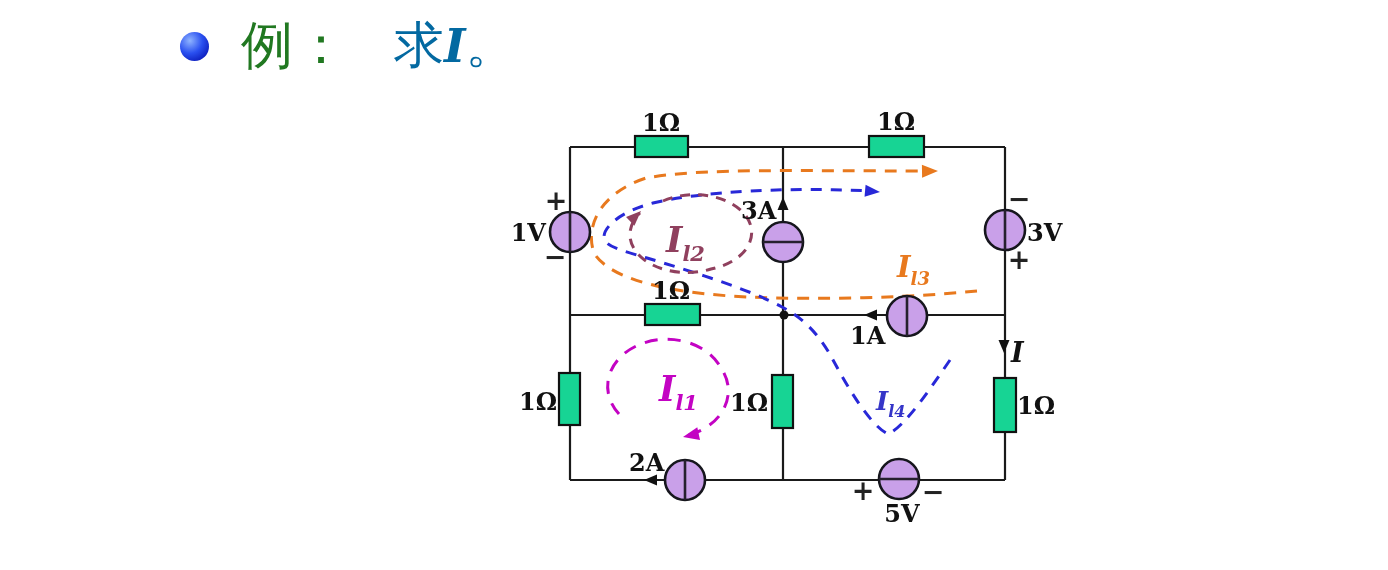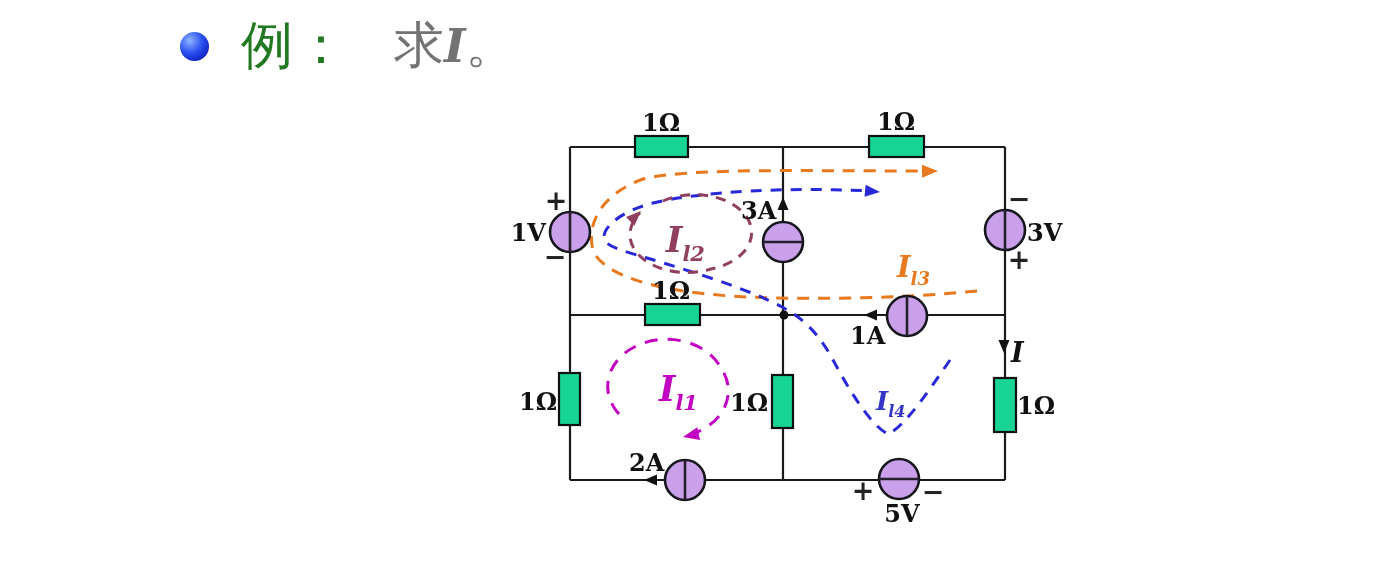--- a/index.html
+++ b/index.html
@@ -10,21 +10,21 @@
   
   .title-row{position:absolute;left:0;top:0;width:1388px;height:90px;}
   .bullet{
     position:absolute;left:180px;top:32px;width:29px;height:29px;border-radius:50%;
     background:radial-gradient(circle at 34% 30%, #8fb4ff 0%, #2a50f0 45%, #0009a8 95%);
   }
   .t-example{
     position:absolute;left:241px;top:18px;font-size:52px;line-height:1.05;
     color:#217821;font-family:"Liberation Sans",sans-serif;letter-spacing:2px;
   }
-  .t-question{position:absolute;left:394px;top:19px;font-size:50px;line-height:1.05;color:#737373;}
+  .t-question{position:absolute;left:394px;top:19px;font-size:50px;line-height:1.05;color:#0369a1;}
   .t-question .cur{
     font-family:"DejaVu Serif",serif;font-style:italic;font-weight:bold;font-size:46px;
   }
   
   svg{position:absolute;left:0;top:0;}
   .wire{stroke:#1a1a1a;stroke-width:2.2;fill:none;}
   .res{fill:#17d494;stroke:#111;stroke-width:2.2;}
   .src{fill:#c9a0e9;stroke:#16161d;stroke-width:2.6;}
   .bar{stroke:#26202e;stroke-width:2.6;}
   .lbl{font-family:"DejaVu Serif",serif;font-weight:bold;font-size:24px;fill:#111;}

